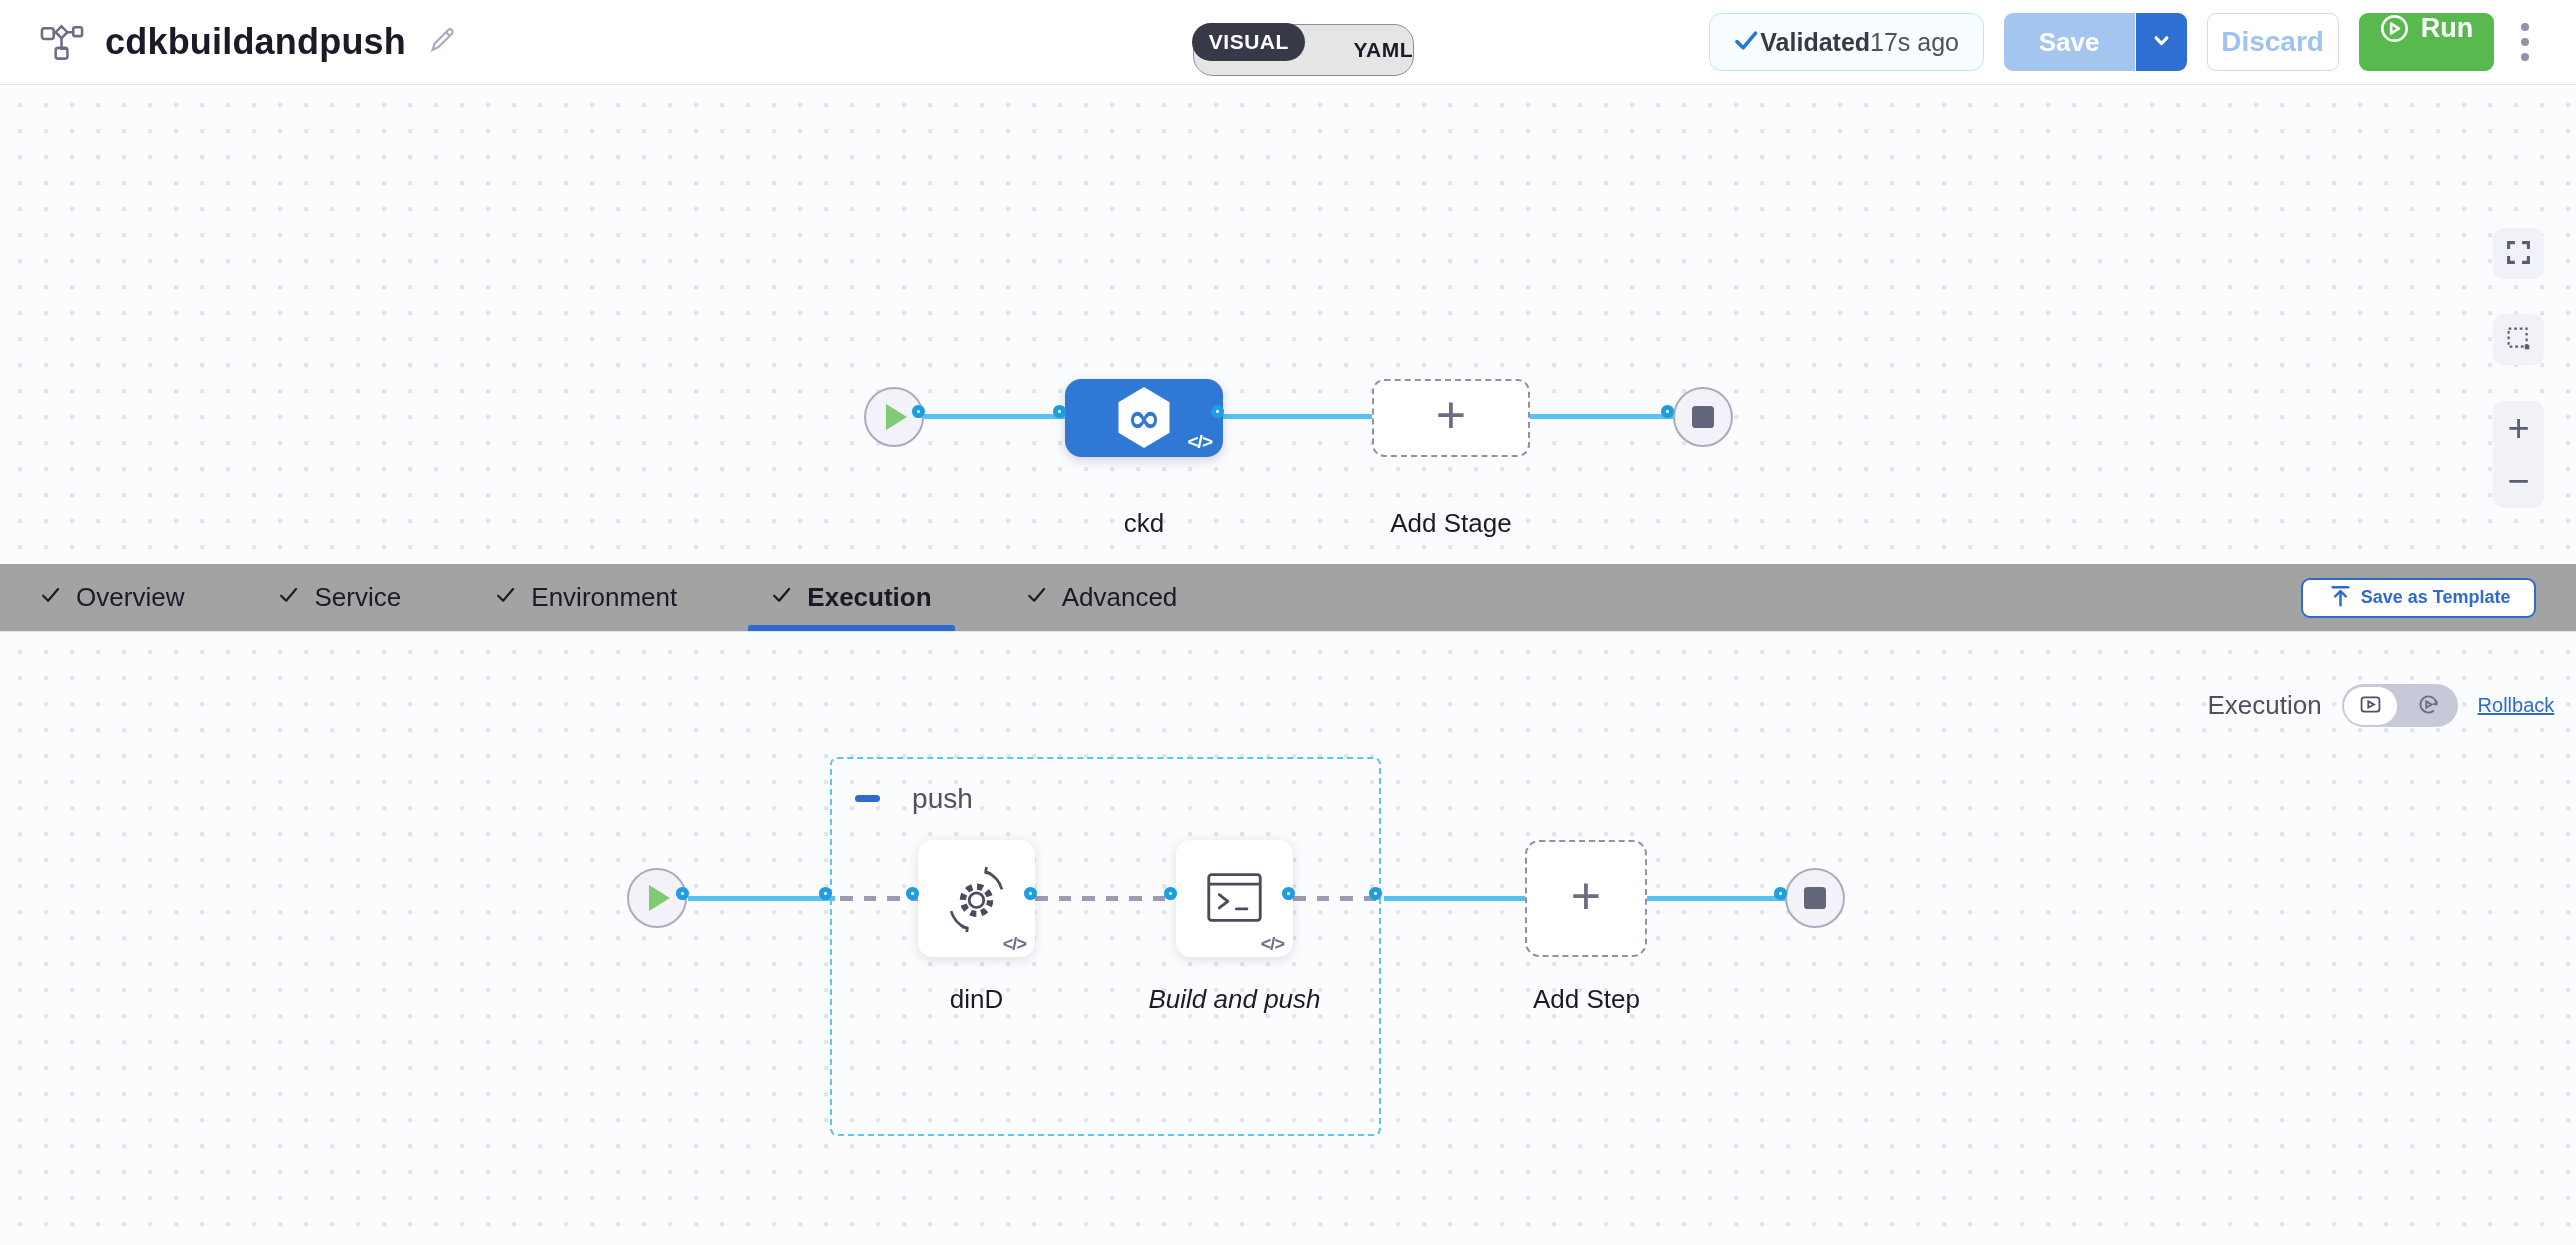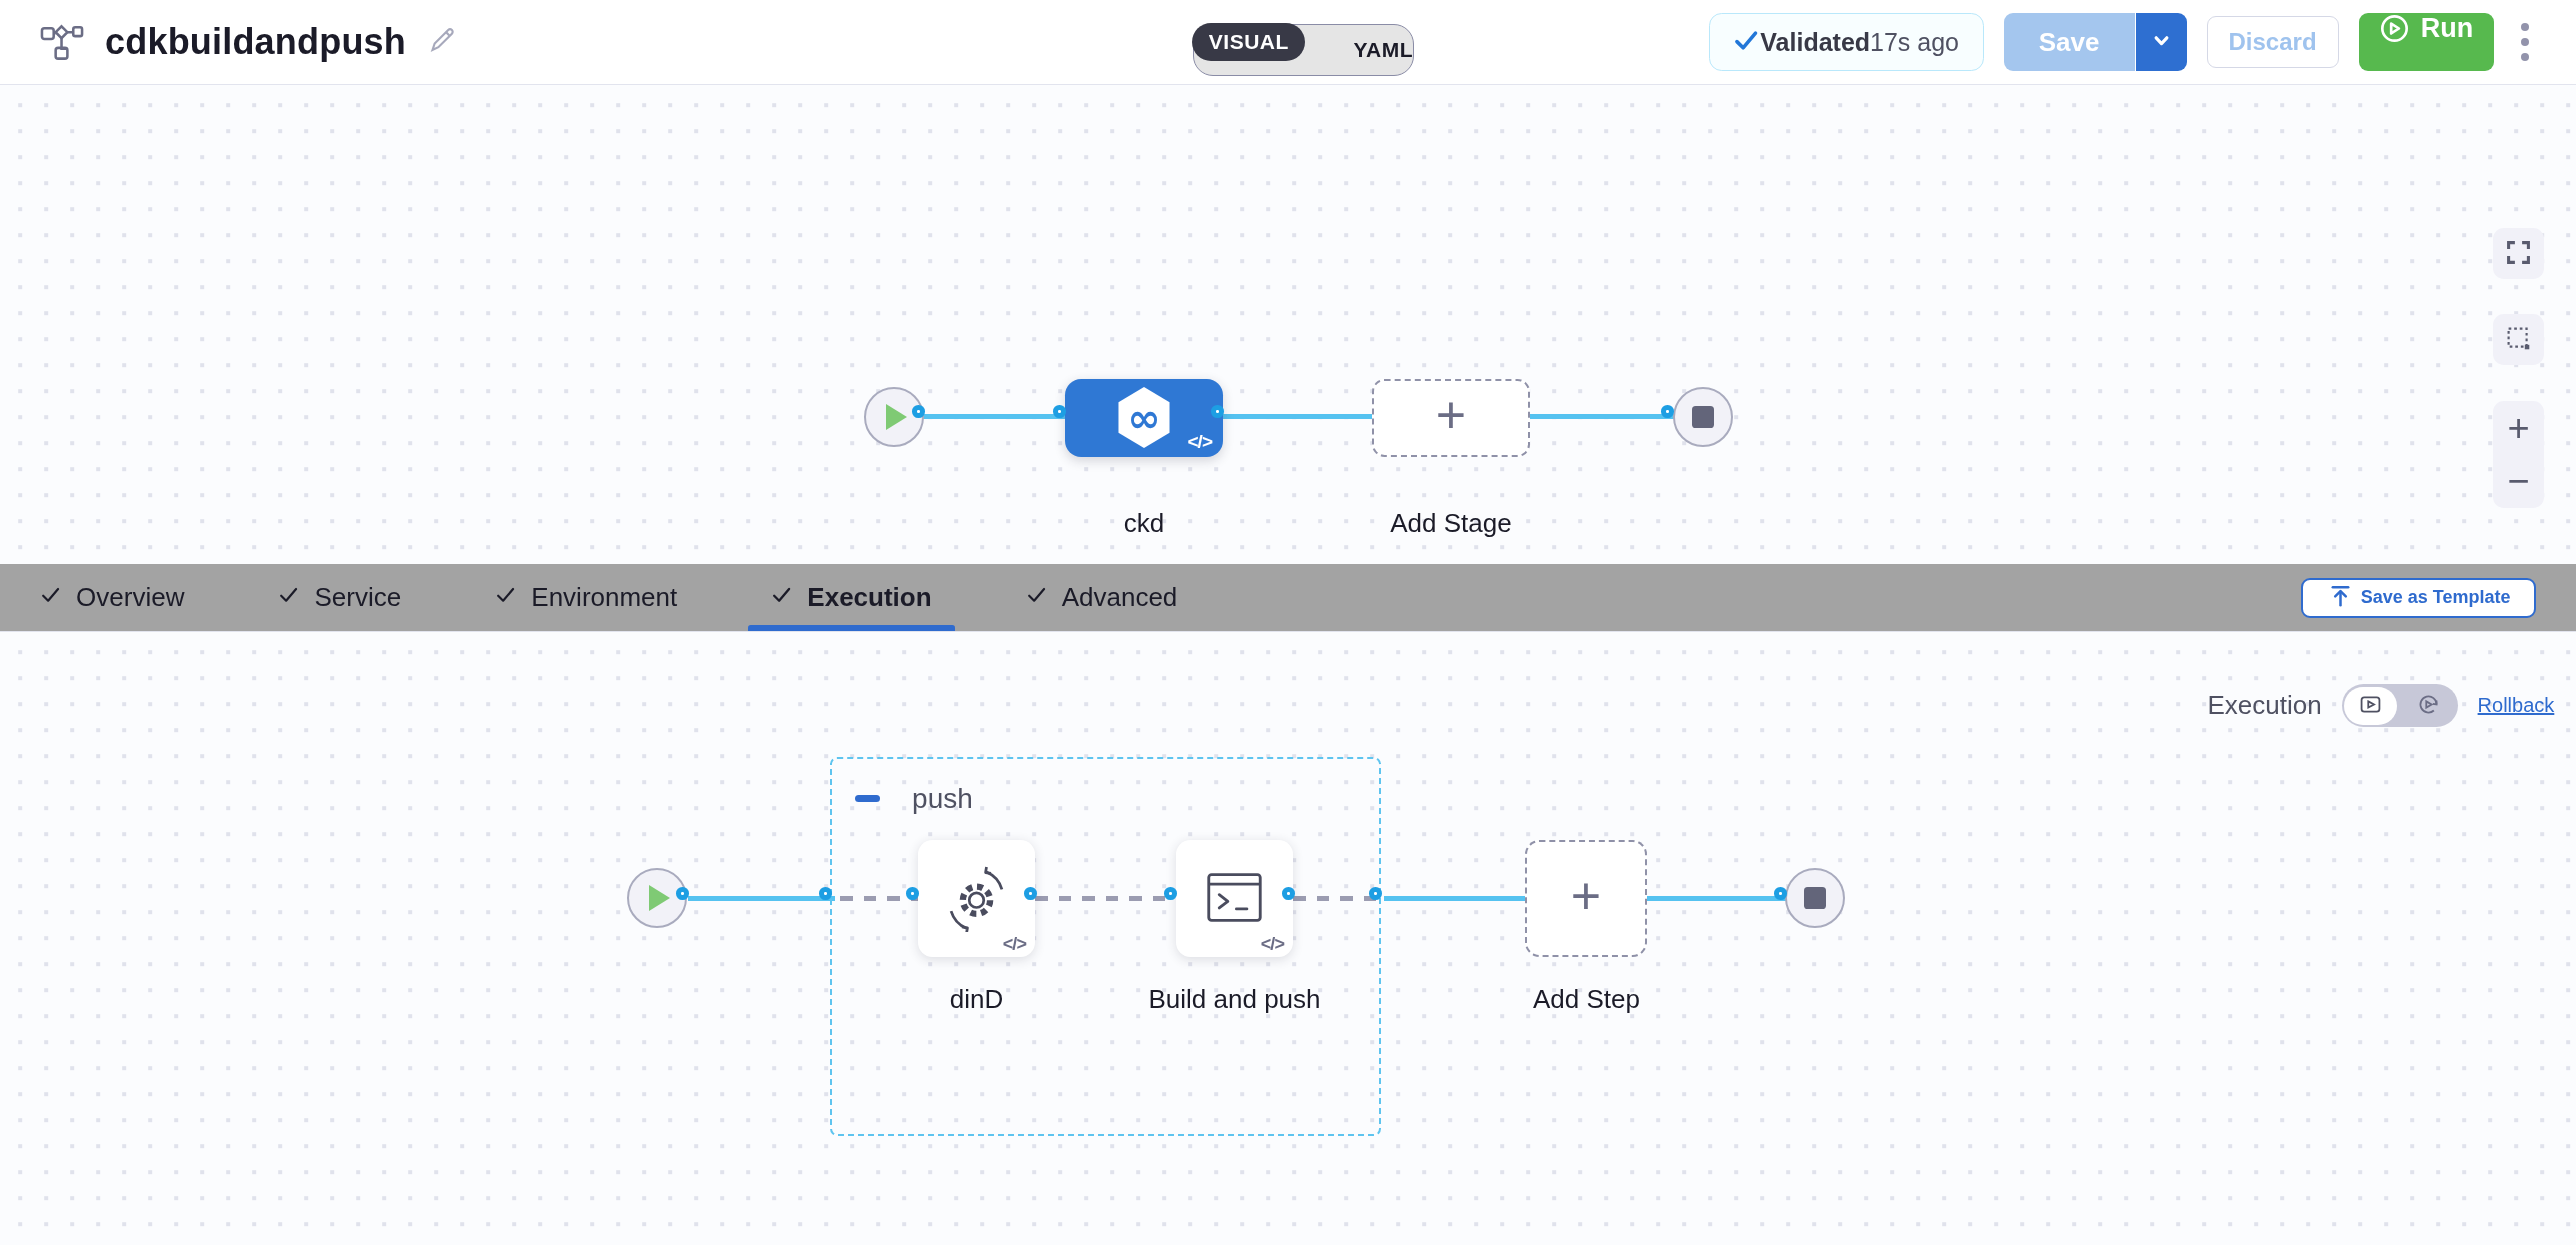--- a/index.html
+++ b/index.html
@@ -24,22 +24,22 @@
   .validated-badge { height:58px; padding:0 23.5px; border:1.8px solid #b9e8fb; background:#f8feff;
     border-radius:12.6px; display:flex; align-items:center; gap:0; }
   .validated-label { font-size:25px; font-weight:700; color:#383946; }
   .validated-time { font-size:25px; color:#4f5162; }
 
   .save-split { display:flex; height:58px; border-radius:9px; overflow:hidden; }
   .save-main { width:132px; background:#a4c6ee; color:#fff; border:none; font-size:26px; font-weight:700;
     cursor:pointer; border-right:1.8px solid #fff; }
   .save-caret { width:51px; background:#2e6fd1; border:none; cursor:pointer;
     display:flex; align-items:center; justify-content:center; }
-  .discard-btn { width:132px; height:52px; background:#fff; border:1.8px solid #d5d8e6; border-radius:9px;
-    color:#9fc3ee; font-size:24px; font-weight:700; cursor:pointer; }
+  .discard-btn { width:132px; height:58px; background:#fff; border:1.8px solid #d5d8e6; border-radius:9px;
+    color:#9fc3ee; font-size:28px; font-weight:700; cursor:pointer; }
   .run-btn { width:135px; height:58px; background:#57b94e; border:none; border-radius:9px; color:#fff;
     font-size:27px; font-weight:700; cursor:pointer; display:flex; justify-content:center; gap:10.8px; }
   .kebab { display:flex; flex-direction:column; gap:7.2px; background:none; border:none; cursor:pointer; padding:7.2px; }
   .kebab i { width:8.1px; height:8.1px; border-radius:50%; background:#9293ab; }
 
   
   .canvas { position:relative; background-color:#fbfcfe;
     background-image:radial-gradient(circle,#e0e2ec 2.3px,transparent 2.3px);
     background-size:26px 26px; background-position:7.2px 7.2px; }
   #stage-canvas { height:479px; }
@@ -359,21 +359,21 @@
         <rect x="5" y="8" width="54" height="48" rx="3"></rect>
         <path d="M5 18 H59"></path>
         <path d="M16 29 l9 7 -9 7" stroke-linecap="round" stroke-linejoin="round"></path>
         <path d="M34 44 h11" stroke-linecap="round"></path>
       </svg>
     </span>
     <span class="code-tag">&lt;/&gt;</span>
   </div>
   <span class="dot" style="left:1164px; top:255px;"></span>
   <span class="dot" style="left:1282px; top:255px;"></span>
-  <div class="node-label" style="left:1099px; top:352px; width:271px;">Build and push</div>
+  <div class="node-label" style="left:1099px; top:352px; width:271px;font-style:italic;">Build and push</div>
 
   <span class="dot" style="left:1369px; top:255px;"></span>
 
   <div class="add-box" style="left:1525px; top:208px; width:122px; height:117px; border-radius:14.4px;">
     <span class="plus-glyph">+</span>
   </div>
   <div class="node-label" style="left:1494px; top:352px; width:185px;">Add Step</div>
 
   <span class="dot" style="left:1774px; top:255px;"></span>
   <div class="endpoint" style="left:1785px; top:236px;">

